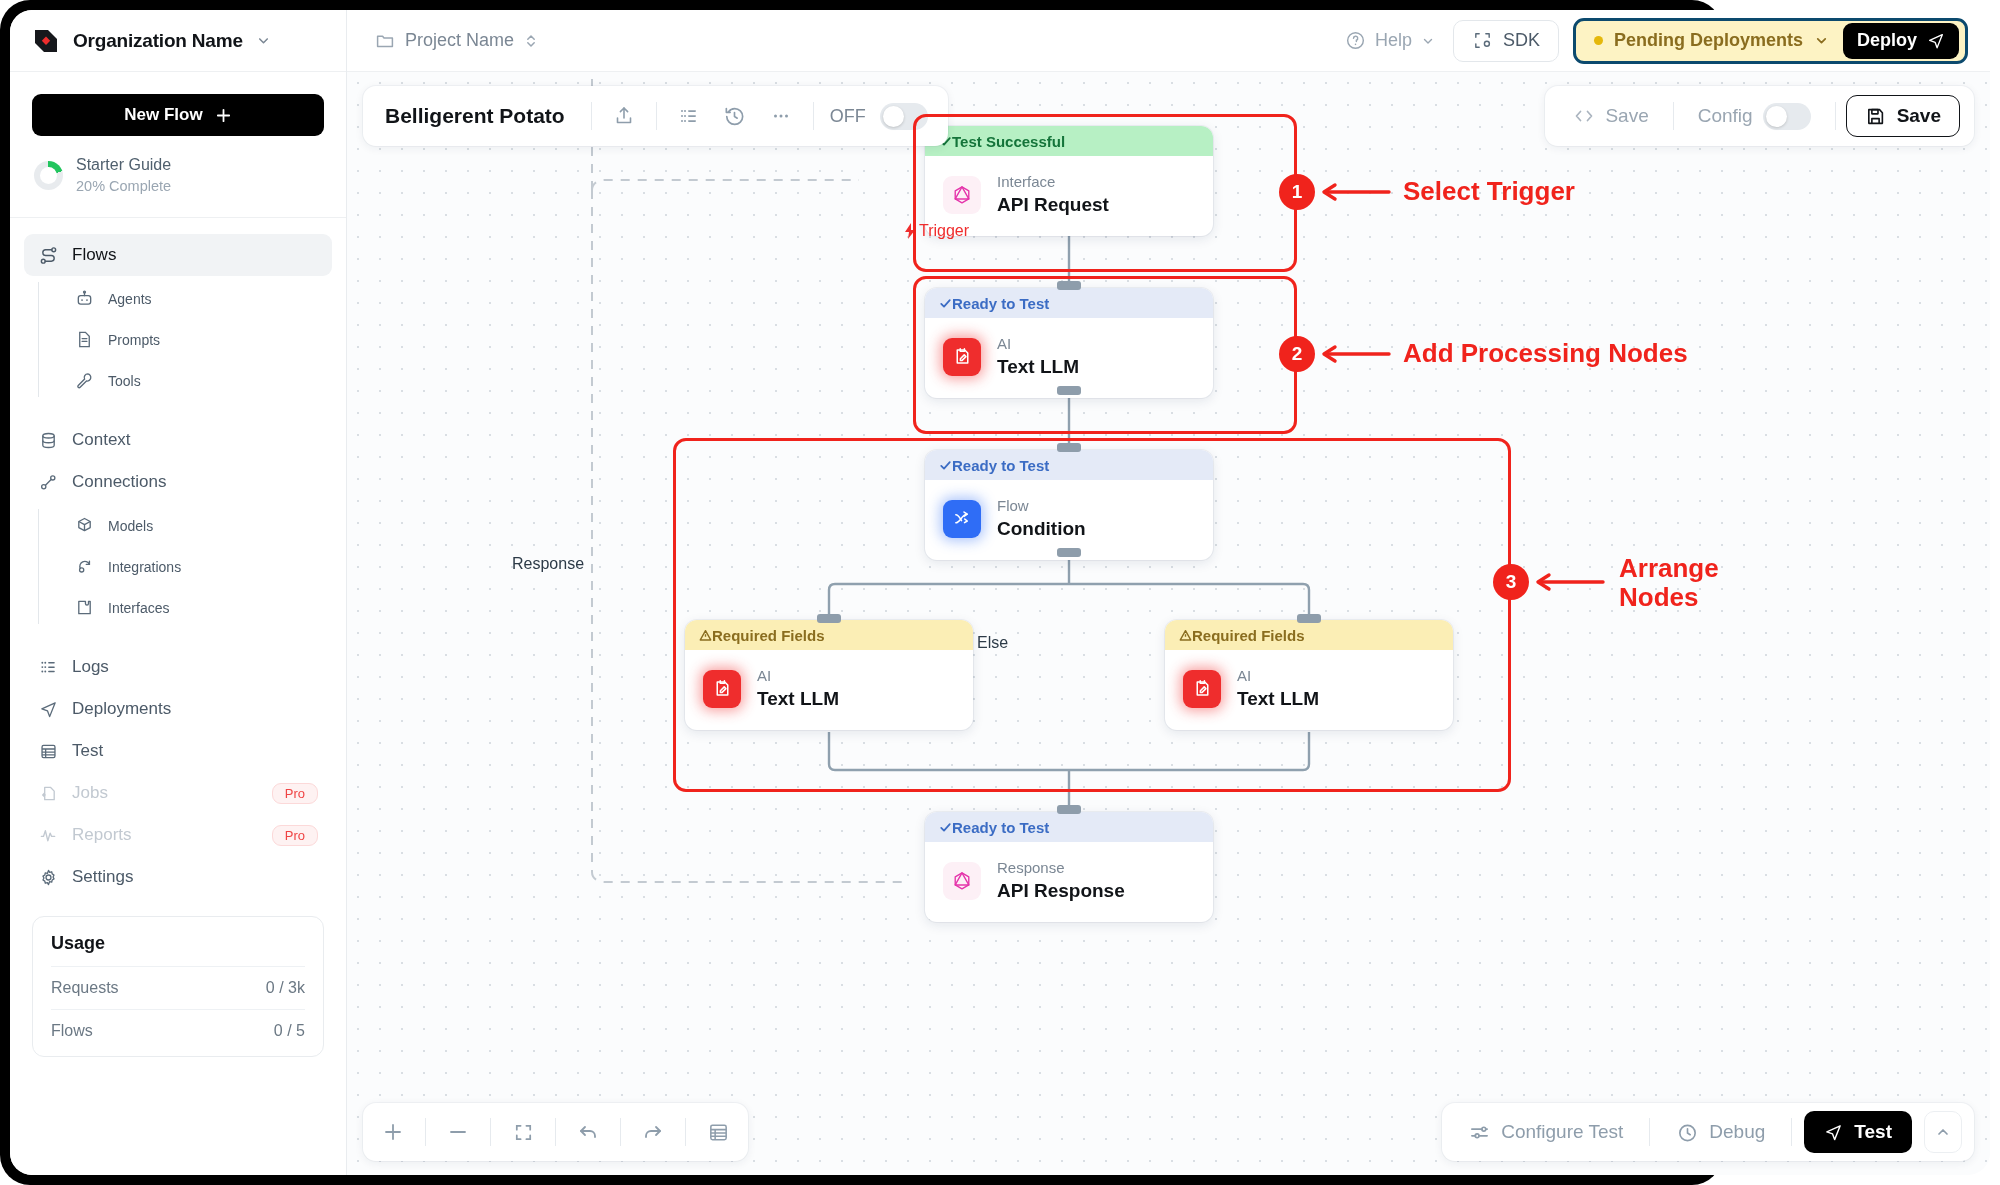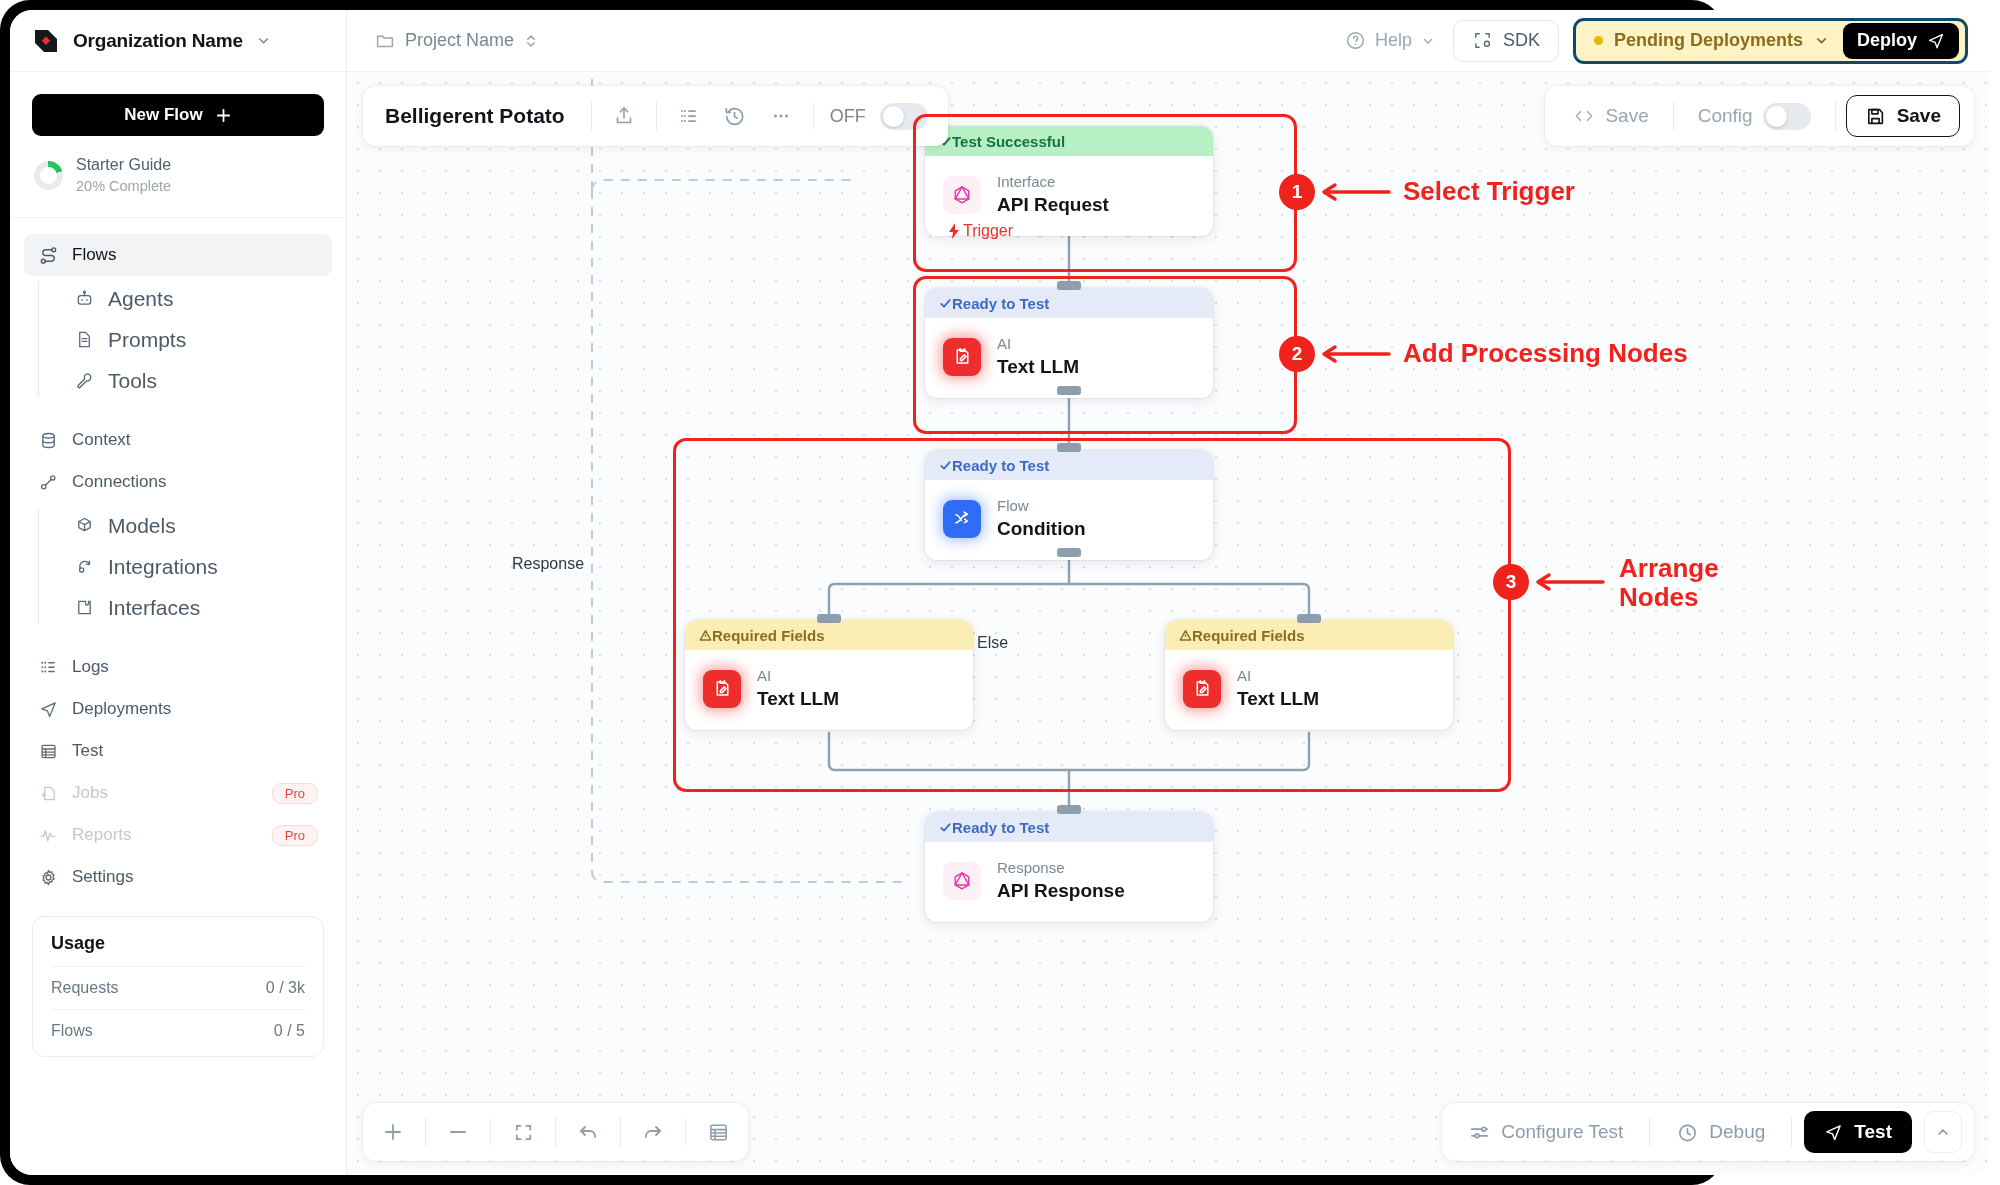--- a/index.html
+++ b/index.html
@@ -84,21 +84,21 @@
     font-size: 17px; color: #4c5a68;
   }
   .nav-item.active { background: #f1f3f5; color: #111418; font-weight: 400; }
   .nav-item.dim { color: #c2c9d1; }
   .nav-item .ico { width: 21px; height: 21px; flex: 0 0 21px; display:flex; align-items:center; justify-content:center; }
   .nav-group { position: relative; padding-left: 26px; margin: 2px 0 2px 14px; }
   .nav-group::before {
     content:""; position:absolute; left:0; top:4px; bottom:4px;
     width:1px; background:#e3e7eb;
   }
-  .nav-group .nav-item { height: 41px; font-size: 21px; padding-left: 10px;}
+  .nav-group .nav-item { height: 41px; font-size: 14px; padding-left: 10px;}
   .nav-sep { height: 16px; }
   .badge-pro {
     margin-left: auto; font-size: 13px; color: #ef4444;
     background: #fef2f2; border: 1px solid #fcd9d9;
     border-radius: 9px; padding: 2px 12px; font-weight: 400;
   }
 
   .usage-card {
     margin: 18px 22px 0 22px;
     border: 1px solid #e9ecef; border-radius: 12px;
@@ -644,21 +644,21 @@
           <span>
             <svg width="21" height="21" viewBox="0 0 22 22" fill="none" stroke="#111418" stroke-width="1.7" stroke-linejoin="round">
               <path d="M4 3.8h11.2L18.2 7v11.2H4z"></path>
                   <path d="M7.2 3.8h6.4v4.4H7.2zM7.2 18.2v-5h7.6v5"></path>
             </svg>
           </span>
           <span>Save</span>
         </button>
       </div>
 
-      <div class="trigger-label" style="left:600px; top:150px;">
+      <div class="trigger-label" style="left:556px; top:150px;">
         <span>
           <svg width="14" height="16" viewBox="0 0 12 16" fill="#ef2d2d">
                 <path d="M7 0L1 9h4l-1 7 7-9H7z"></path>
               </svg>
         </span>
         <span>Trigger</span>
       </div>
 
       <div class="canvas-label" style="left:165px; top:483px;">Response</div>
       <div class="canvas-label" style="left:630px; top:562px;">Else</div>

